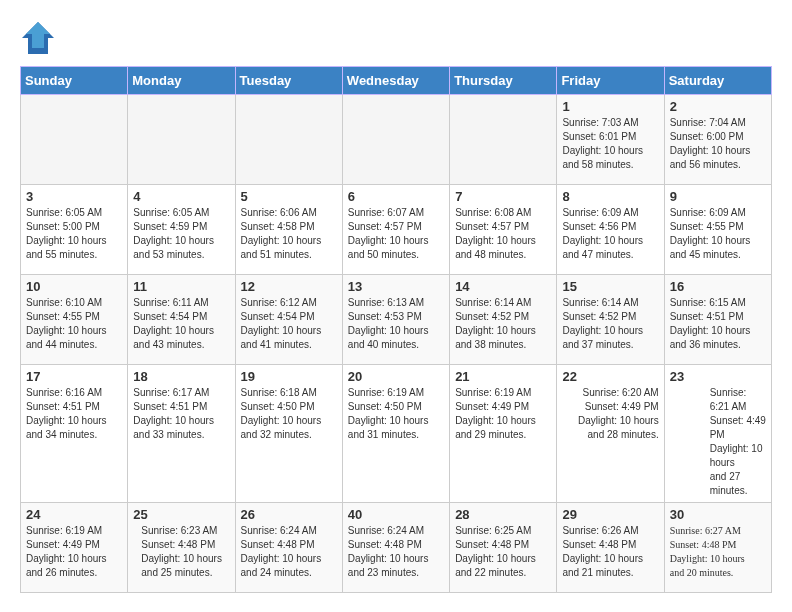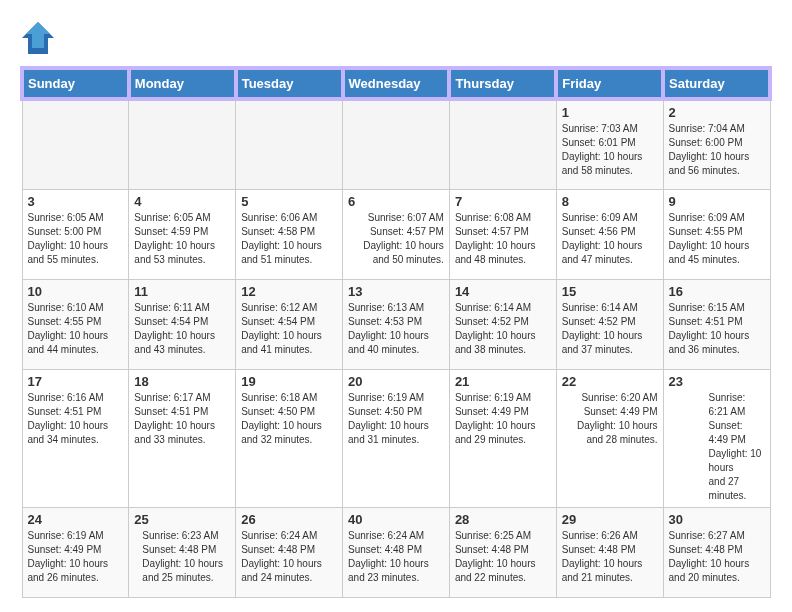--- a/index.html
+++ b/index.html
@@ -49,21 +49,21 @@
       border-collapse: collapse;
       table-layout: fixed;
     }
     thead th {
       background-color: #3b82c4;
       color: #fff;
       font-size: 13px;
       font-weight: bold;
       padding: 6px 4px;
       text-align: left;
-      border: 4px solid #c4b5fd;
+      border: 1px solid #c4b5fd;
     }
     tbody td {
       border: 1px solid #ccc;
       vertical-align: top;
       padding: 4px 5px;
       font-size: 10.5px;
       color: #333;
       height: 90px;
       background: #fff;
     }
@@ -156,21 +156,21 @@
         </td>
         <td>
           <span class="day-num">5</span>
           <div class="cell-info" style="white-space: pre-line;">Sunrise: 6:06 AM
 Sunset: 4:58 PM
 Daylight: 10 hours
 and 51 minutes.</div>
         </td>
         <td>
           <span class="day-num">6</span>
-          <div class="cell-info" style="white-space: pre-line; text-align: right;">Sunrise: 6:07 AM
+          <div class="cell-info" style="white-space: pre-line;">Sunrise: 6:07 AM
 Sunset: 4:57 PM
 Daylight: 10 hours
 and 50 minutes.</div>
         </td>
         <td>
           <span class="day-num">7</span>
           <div class="cell-info" style="white-space: pre-line;">Sunrise: 6:08 AM
 Sunset: 4:57 PM
 Daylight: 10 hours
 and 48 minutes.</div>
@@ -330,20 +330,20 @@
         </td>
         <td>
           <span class="day-num">29</span>
           <div class="cell-info" style="white-space: pre-line;">Sunrise: 6:26 AM
 Sunset: 4:48 PM
 Daylight: 10 hours
 and 21 minutes.</div>
         </td>
         <td>
           <span class="day-num">30</span>
-          <div class="cell-info" style="white-space: pre-line;">Sunrise: 6:27 AM
+          <div class="cell-info" style="white-space: pre-line; font-family: Liberation Serif, serif;">Sunrise: 6:27 AM
 Sunset: 4:48 PM
 Daylight: 10 hours
 and 20 minutes.</div>
         </td>
       </tr>
     </tbody>
 </table>
 
 </body></html>

